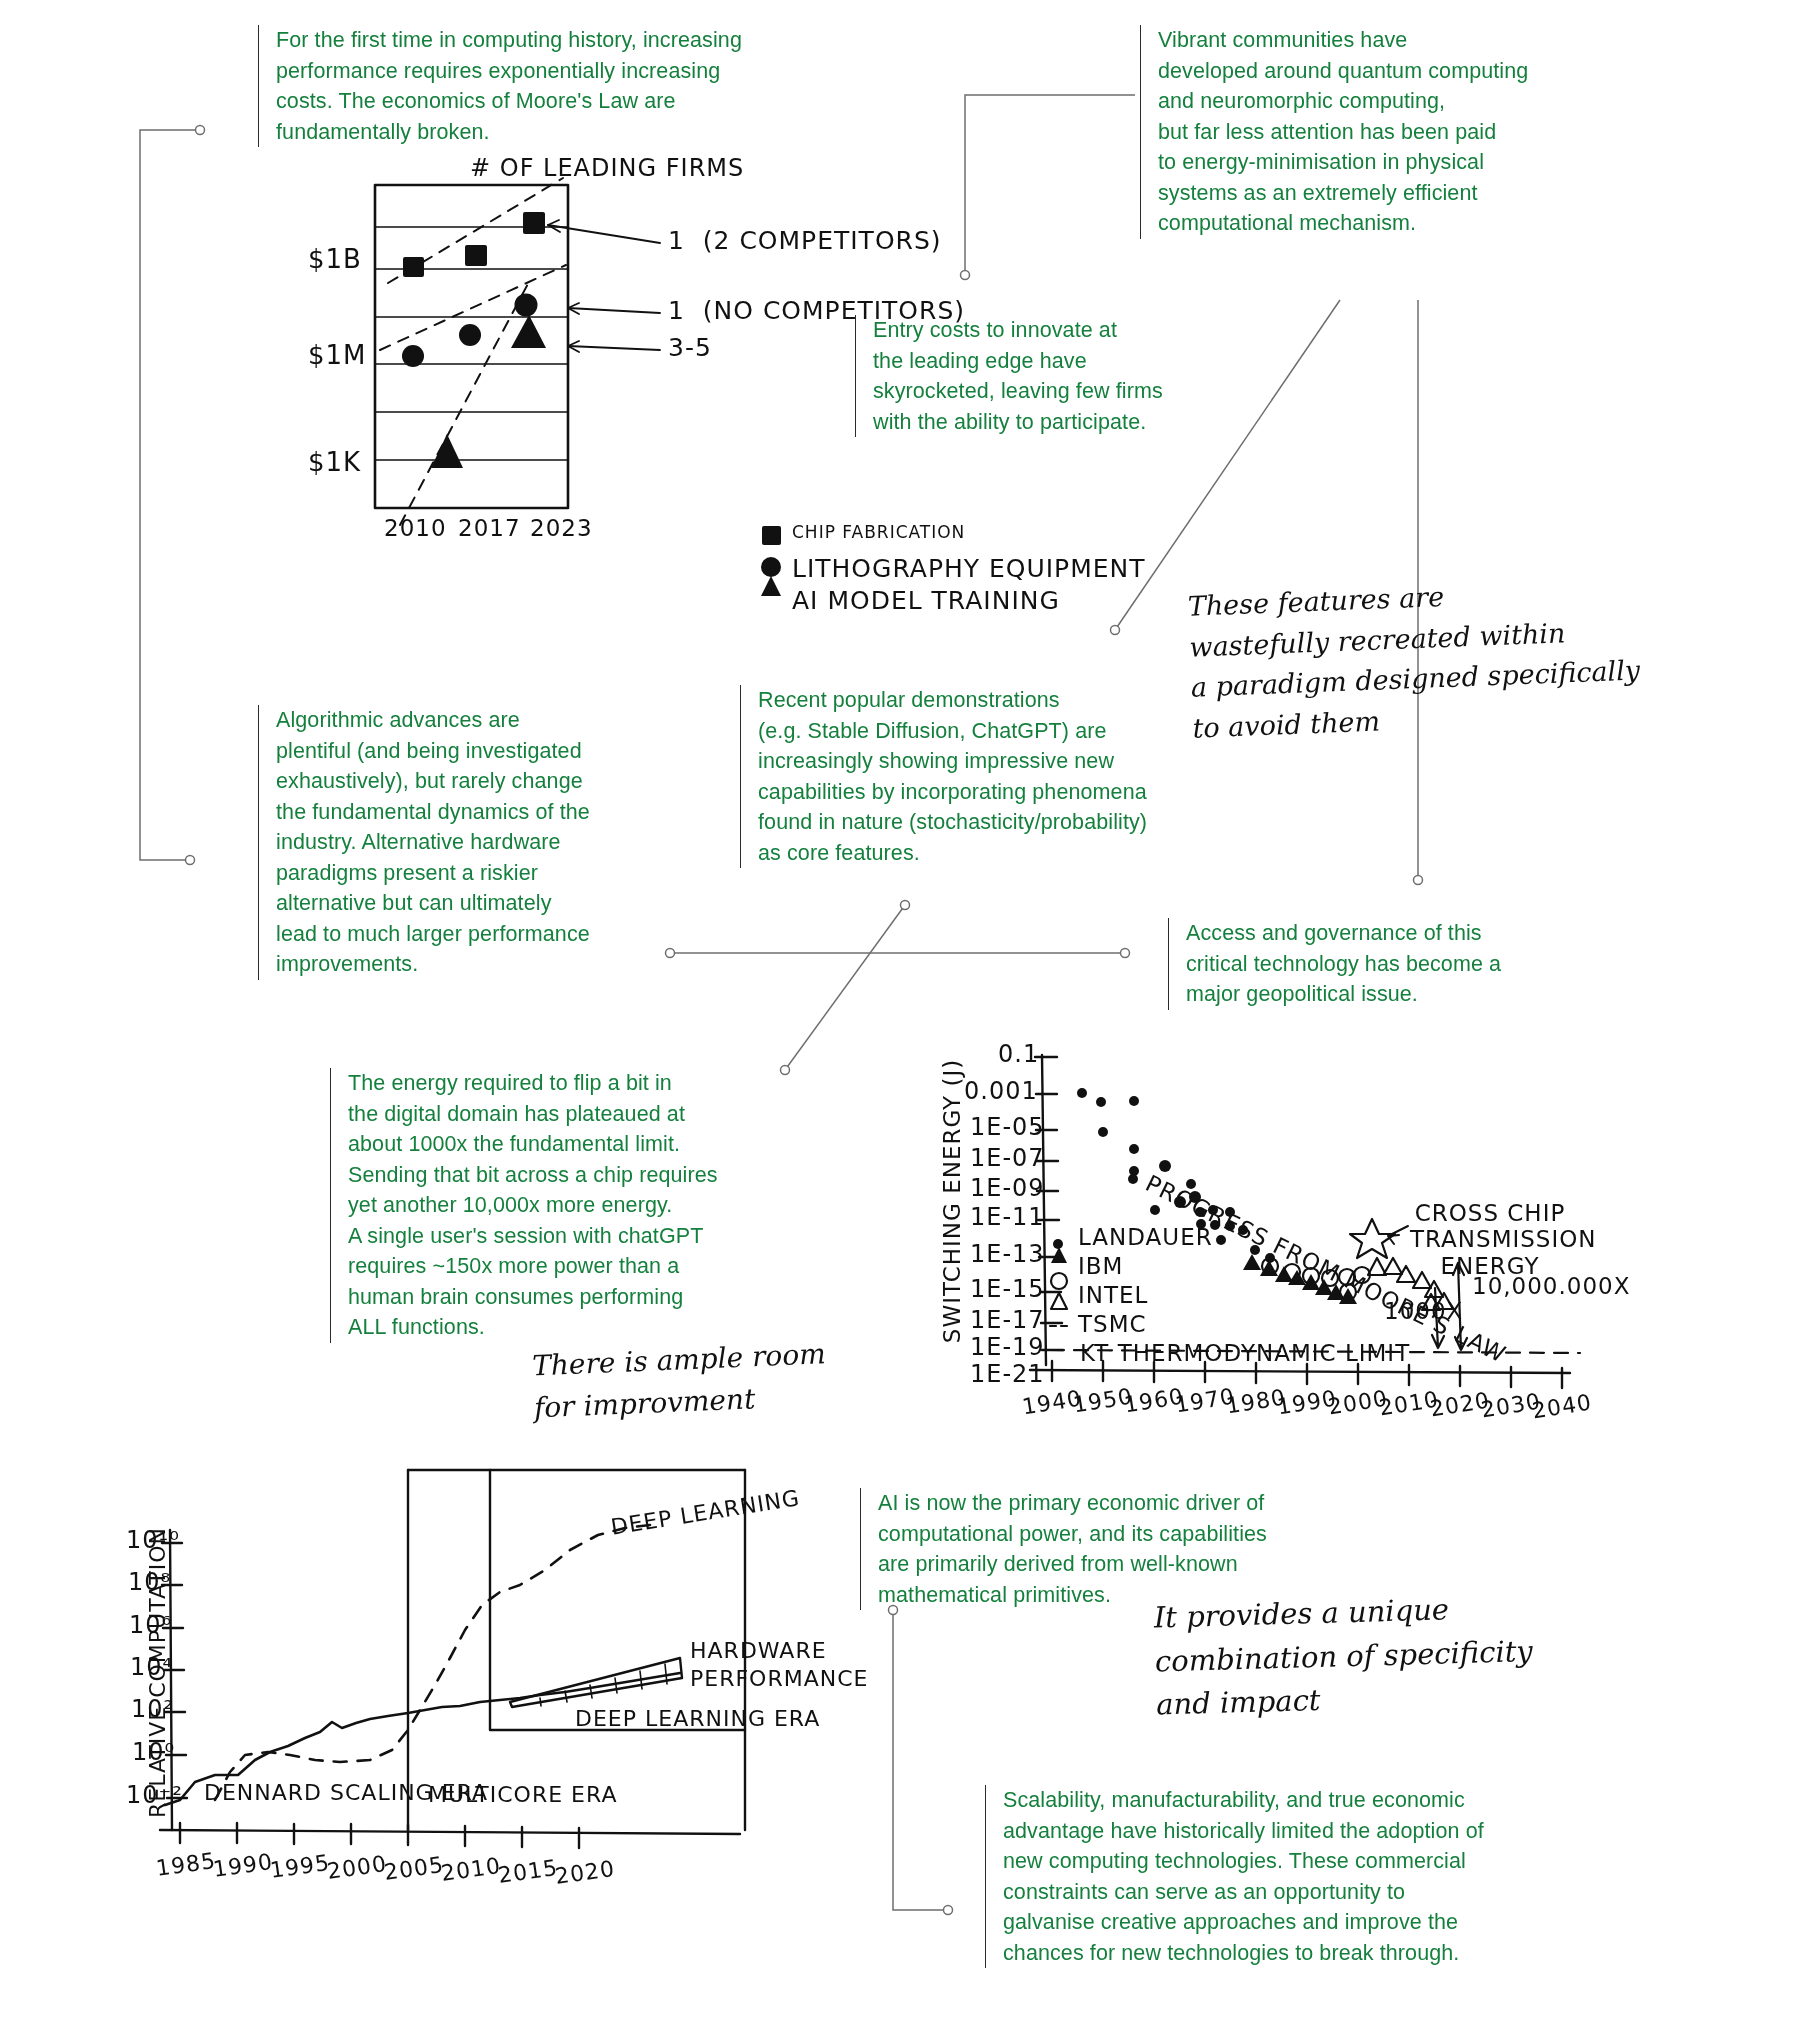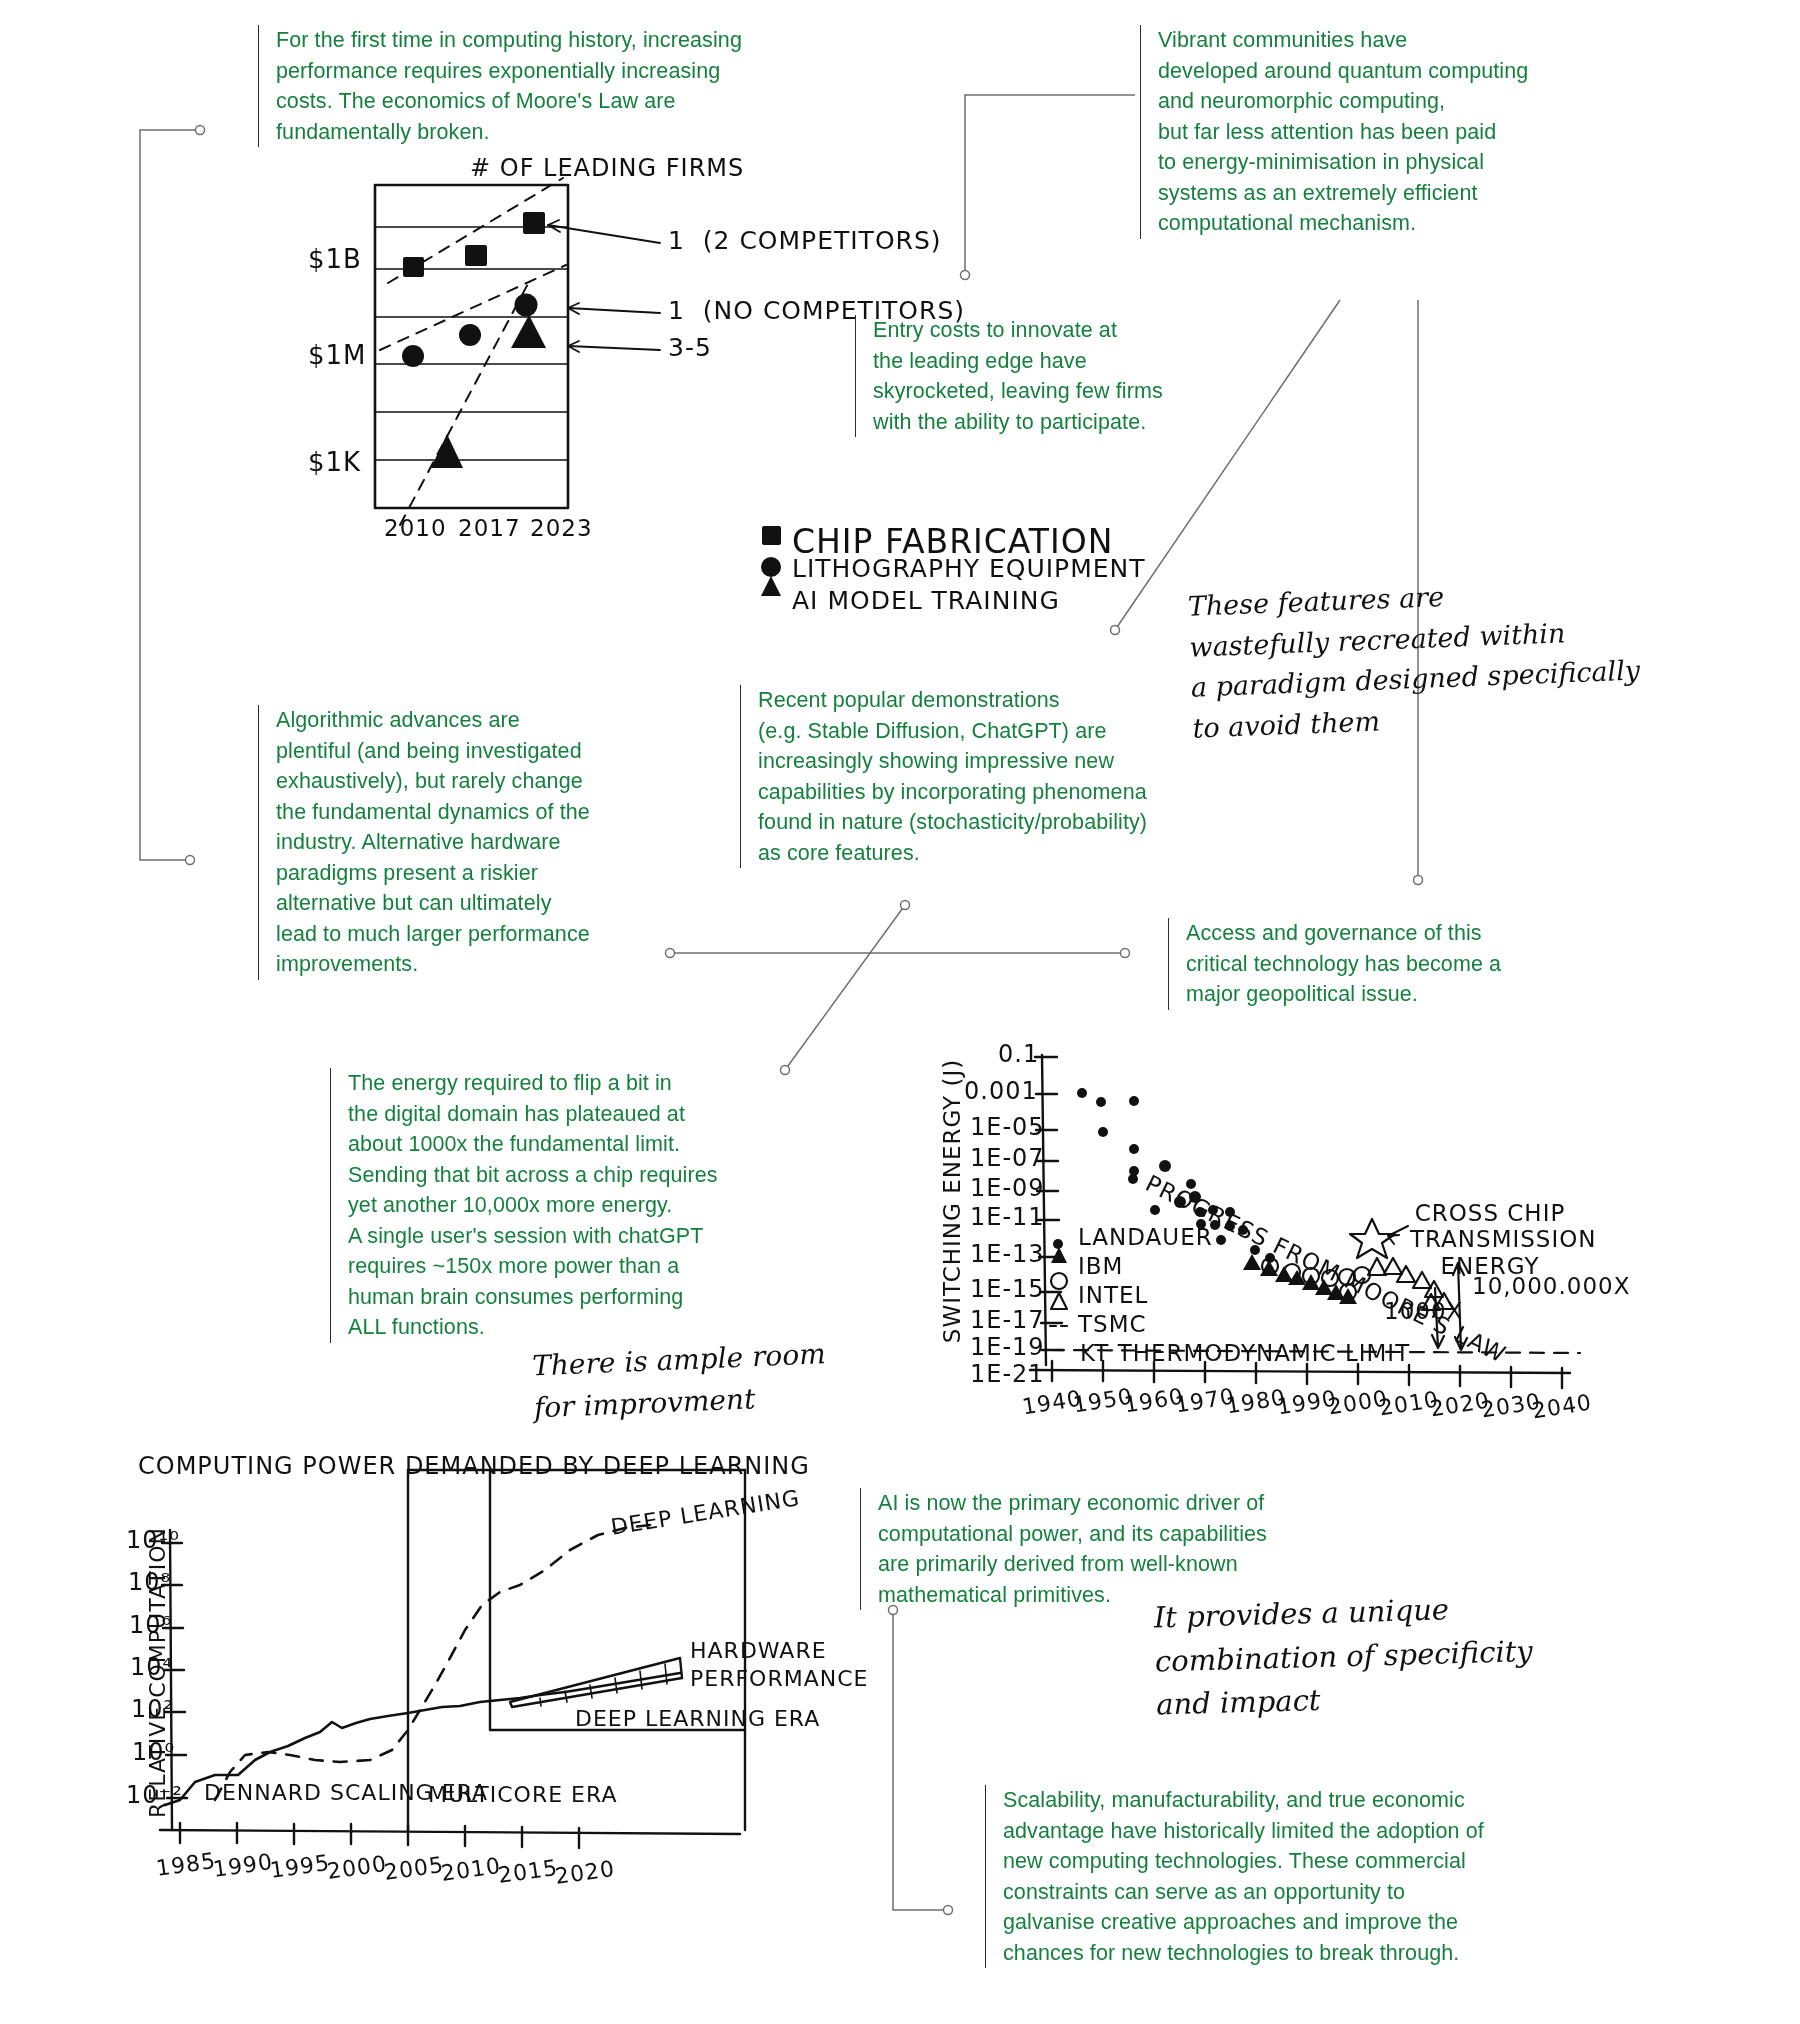--- a/index.html
+++ b/index.html
@@ -175,21 +175,21 @@
   <div class="print" style="left:388px;top:146px;font-size:25px;">1  (NO COMPETITORS)</div>
   <div class="print" style="left:388px;top:183px;font-size:25px;">3-5</div>
 </div>
 
 <div class="abs" style="left:760px;top:520px;width:380px;height:120px;">
   <svg width="360" height="120" style="left:0;top:0;">
     <rect class="inkfill" x="2" y="6" width="19" height="19" rx="2"></rect>
     <circle class="inkfill" cx="11" cy="47" r="10"></circle>
     <path class="inkfill" d="M1,76 L11,56 L21,76 Z"></path>
   </svg>
-  <div class="print" style="left:32px;top:2px;font-size:33px;">CHIP FABRICATION</div>
+  <div class="print" style="left:32px;top:2px;font-size:17px;">CHIP FABRICATION</div>
   <div class="print" style="left:32px;top:34px;font-size:25px;">LITHOGRAPHY EQUIPMENT</div>
   <div class="print" style="left:32px;top:66px;font-size:25px;">AI MODEL TRAINING</div>
 </div>
 
 <div class="abs" style="left:910px;top:1020px;width:690px;height:400px;">
   <svg width="690" height="400" style="left:0;top:0;">
 
     <path class="ink" stroke-width="2.4" d="M132,35 L136,345"></path>
 
     <path class="ink" stroke-width="2.4" d="M125,37 L147,37"></path>
@@ -359,21 +359,20 @@
     <path class="ink" stroke-width="1.6" d="M470,255 L472,268"></path>
     <path class="ink" stroke-width="1.6" d="M495,248 L497,263"></path>
     <path class="ink" stroke-width="1.6" d="M520,241 L522,259"></path>
     <path class="ink" stroke-width="1.6" d="M545,234 L547,254"></path>
 
     <path class="ink" stroke-width="2.6" stroke-dasharray="13 11" d="M95,370 L110,342 L125,325 L148,322 L170,325 L195,330 L220,332 L250,330 L272,320
          L288,300 L300,280 L315,255 L330,228 L345,200 L362,175 L380,162 L400,155
          L425,140 L450,120 L478,105 L505,98 L530,95"></path>
   </svg>
 
-  <div class="print" style="left:18px;top:22px;font-size:24px;">COMPUTING POWER DEMANDED BY DEEP LEARNING</div>
 
   <div class="print" style="left:-108px;top:230px;font-size:22px;transform:rotate(-90deg);transform-origin:center;">RELATIVE COMPUTATION</div>
 
   <div class="print" style="left:6px;top:96px;font-size:24px;">10¹⁰</div>
   <div class="print" style="left:8px;top:138px;font-size:24px;">10⁸</div>
   <div class="print" style="left:9px;top:181px;font-size:24px;">10⁶</div>
   <div class="print" style="left:10px;top:223px;font-size:24px;">10⁴</div>
   <div class="print" style="left:11px;top:265px;font-size:24px;">10²</div>
   <div class="print" style="left:12px;top:308px;font-size:24px;">10⁰</div>
   <div class="print" style="left:6px;top:351px;font-size:24px;">10⁻²</div>

